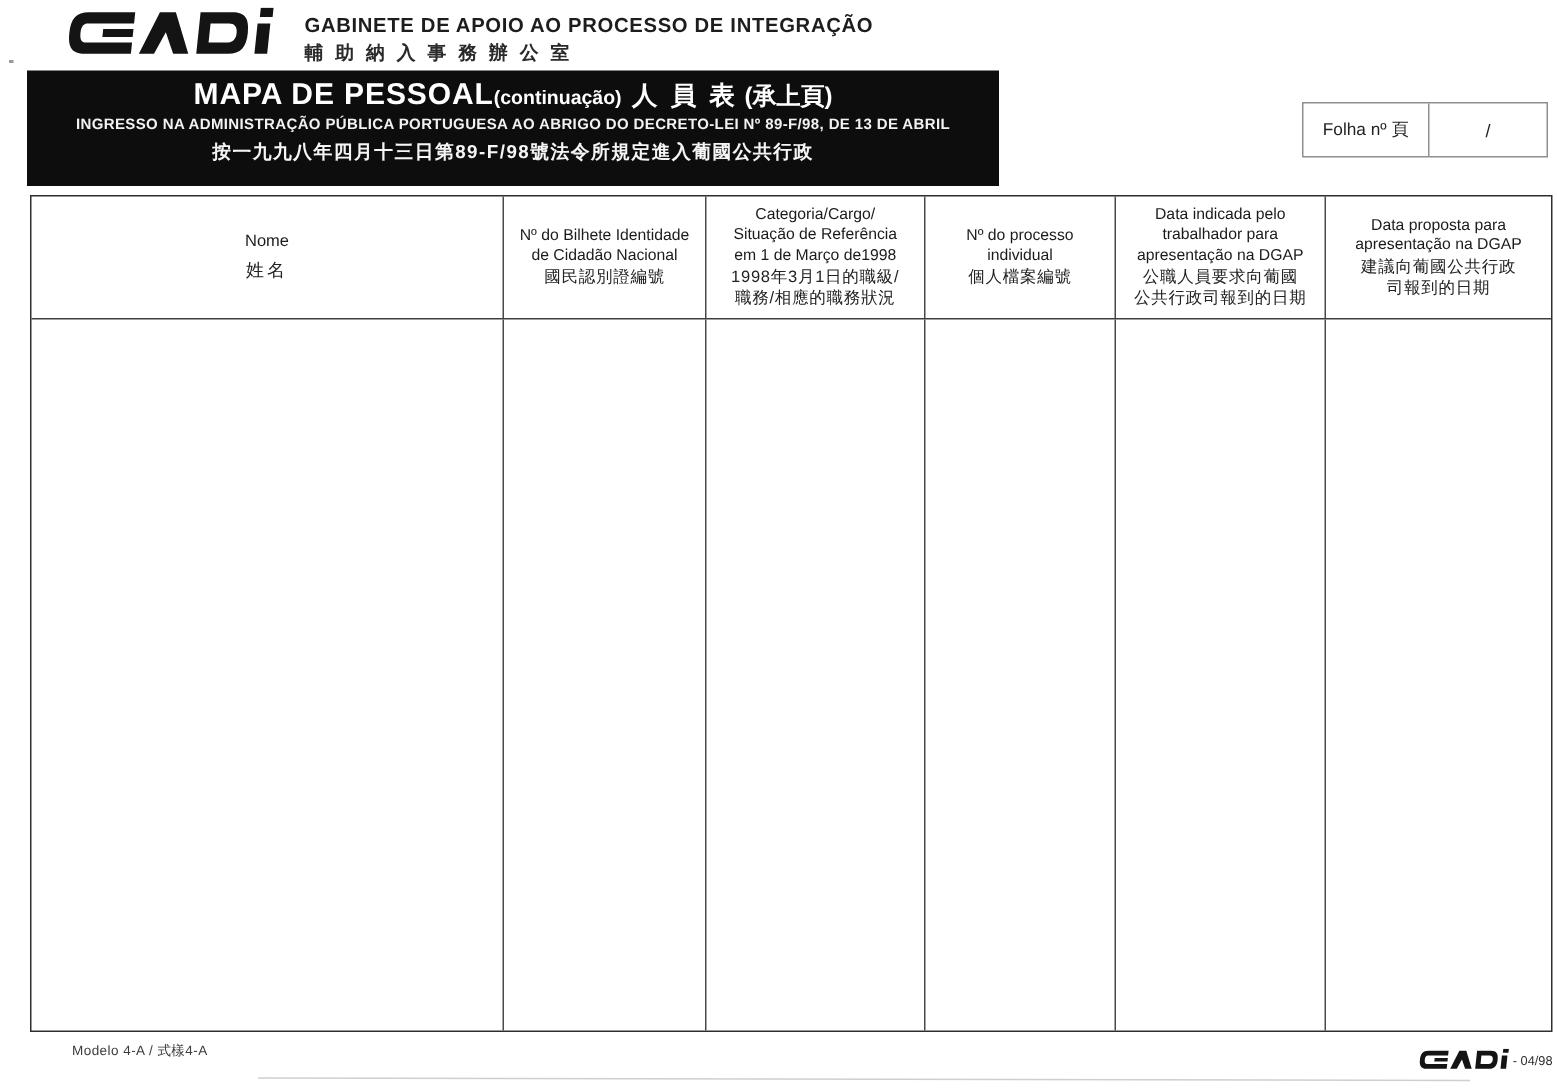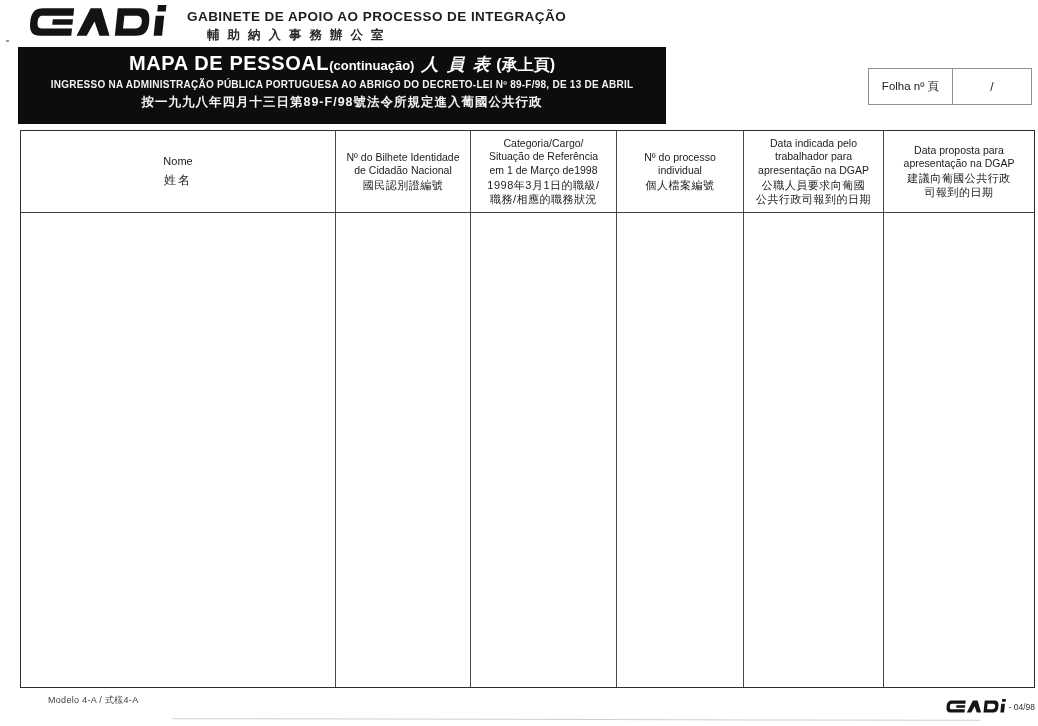--- a/index.html
+++ b/index.html
@@ -4,35 +4,35 @@
 <style>
   * { margin:0; padding:0; box-sizing:border-box; }
   html,body { background:#e8e8e8; }
   body { font-family:"Liberation Sans","DejaVu Sans",sans-serif; color:#1b1b1b; }
   .page {
     position:relative; width:1038px; height:726px;
     background:#ffffff; overflow:hidden;
   }
 
   
-  .masthead { position:absolute; left:1px; top:0; width:988px; height:46px; }
+  .masthead { position:absolute; left:17px; top:0; width:988px; height:46px; }
   .logo-main { position:absolute; left:24px; top:5px; width:150px; height:34px; }
   .org { position:absolute; left:186px; top:9px; }
   .org-pt { font-size:13.5px; font-weight:bold; letter-spacing:.45px; color:#1d1d1d; white-space:nowrap; }
-  .org-zh { margin-top:3px; font-size:12.5px; font-weight:bold; letter-spacing:8px; color:#2a2a2a; white-space:nowrap;margin-left:20px; }
+  .org-zh { margin-top:3px; font-size:12.5px; font-weight:bold; letter-spacing:8px; color:#2a2a2a; white-space:nowrap; }
 
   
   .banner {
     position:absolute; left:18px; top:47px; width:648px; height:77px;
     background:#0d0d0d; color:#ffffff; text-align:center; padding-top:5px;
   }
   .banner-line1 { white-space:nowrap; }
   .t-pt   { font-size:20px; font-weight:bold; letter-spacing:.6px; vertical-align:baseline; }
   .t-cont { font-size:13px; font-weight:bold; }
-  .t-zh   { font-size:17px; font-weight:bold; margin-left:7px; letter-spacing:2px;font-style:italic; }
+  .t-zh   { font-size:17px; font-weight:bold; margin-left:7px; letter-spacing:2px; }
   .t-zhs  { font-size:16px; font-weight:bold; }
   .banner-line2 { margin-top:3px; font-size:10px; font-weight:bold; letter-spacing:.25px; color:#f2f2f2; white-space:nowrap; }
   .banner-line3 { margin-top:4px; font-size:12.5px; font-weight:bold; letter-spacing:1px; color:#f5f5f5; white-space:nowrap; }
 
   
   .folha-box {
     position:absolute; left:868px; top:68px; width:164px; height:37px;
     border:1px solid #8f8f8f; display:flex; background:#fff;
   }
   .folha-label {

